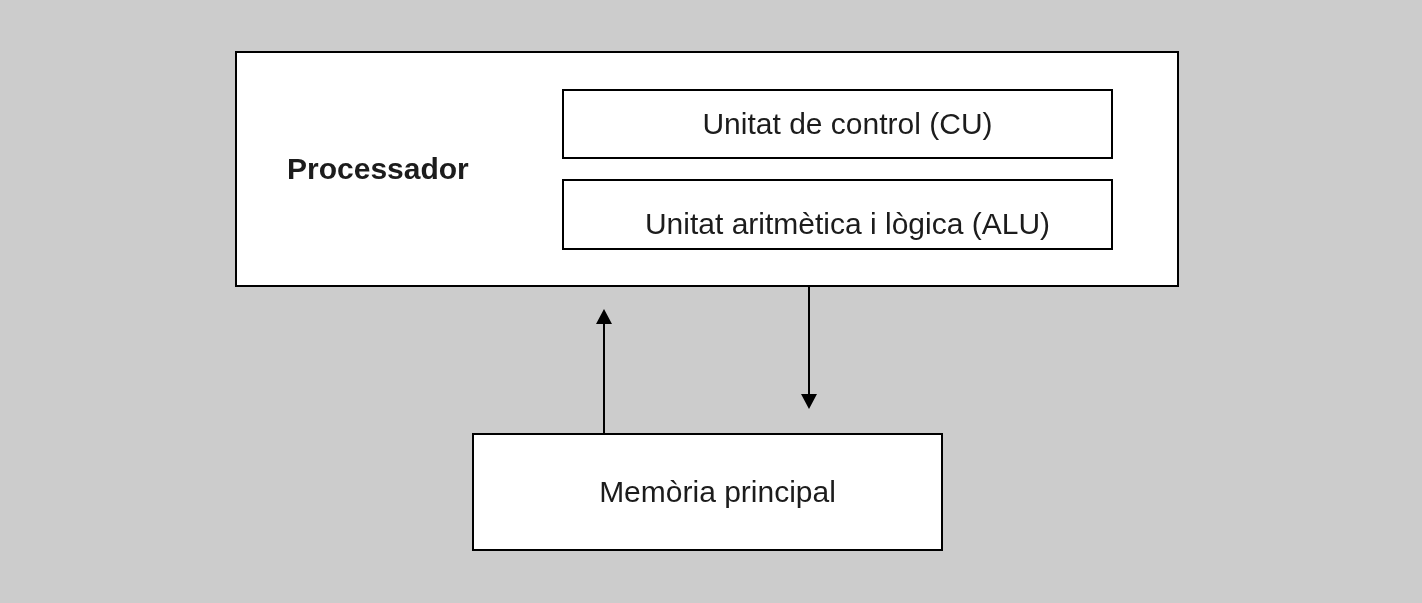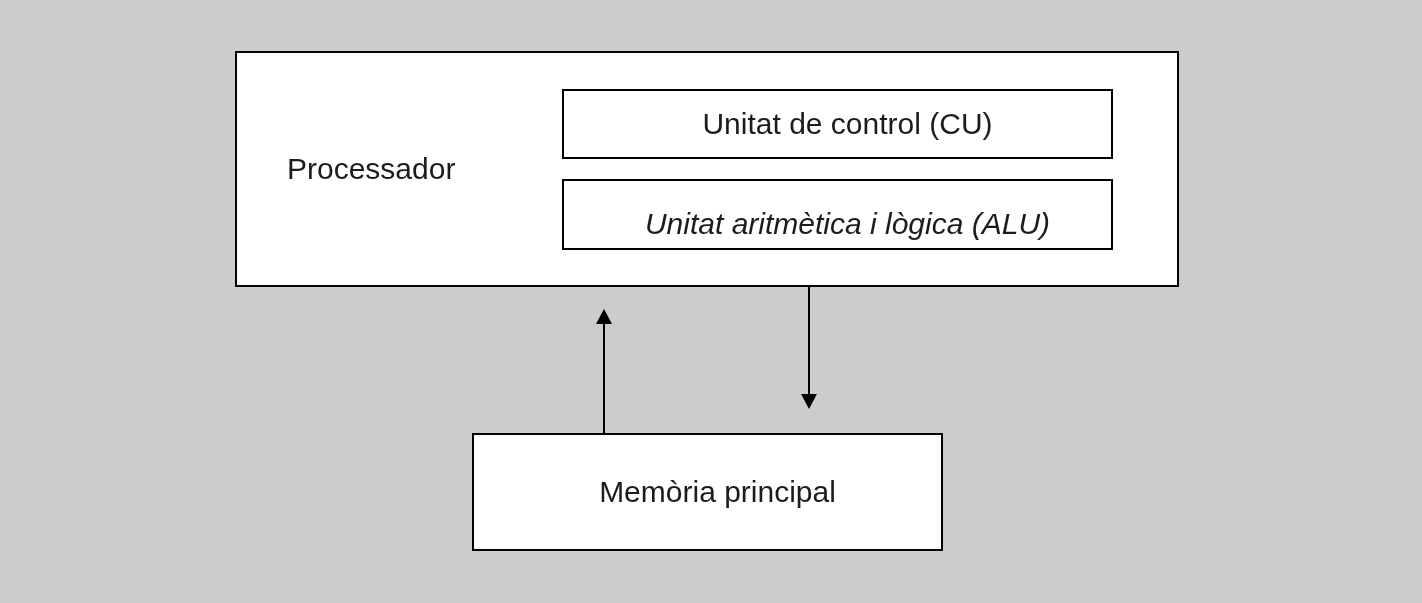--- a/index.html
+++ b/index.html
@@ -30,27 +30,27 @@
     align-items: center;
     color: var(--text, #1c1c1c);
     font-size: 30px;
     font-weight: 300;
     white-space: nowrap;
   }
   .label.centered { justify-content: center; text-align: center; padding-left: 20px; }
 
   
   .processor-box   { left: 235px; top: 51px;  width: 944px; height: 236px; }
-  .processor-label { left: 287px; top: 51px;  height: 236px; }
+  .processor-label { left: 287px; top: 51px;  height: 236px; font-weight: bold; }
 
   
   .cu-box    { left: 562px; top: 89px;  width: 551px; height: 70px; }
   .cu-label  { left: 562px; top: 89px;  width: 551px; height: 70px; }
   .alu-box   { left: 562px; top: 179px; width: 551px; height: 71px; }
-  .alu-label { left: 562px; top: 179px; width: 551px; height: 90px; font-style: italic; }
+  .alu-label { left: 562px; top: 179px; width: 551px; height: 90px; }
 
   
   .memory-box   { left: 472px; top: 433px; width: 471px; height: 118px; }
   .memory-label { left: 472px; top: 433px; width: 471px; height: 118px; border-radius: 30px; }
 
   
   .arrow-shaft {
     position: absolute;
     width: 2px;
     background: var(--line, #000000);

